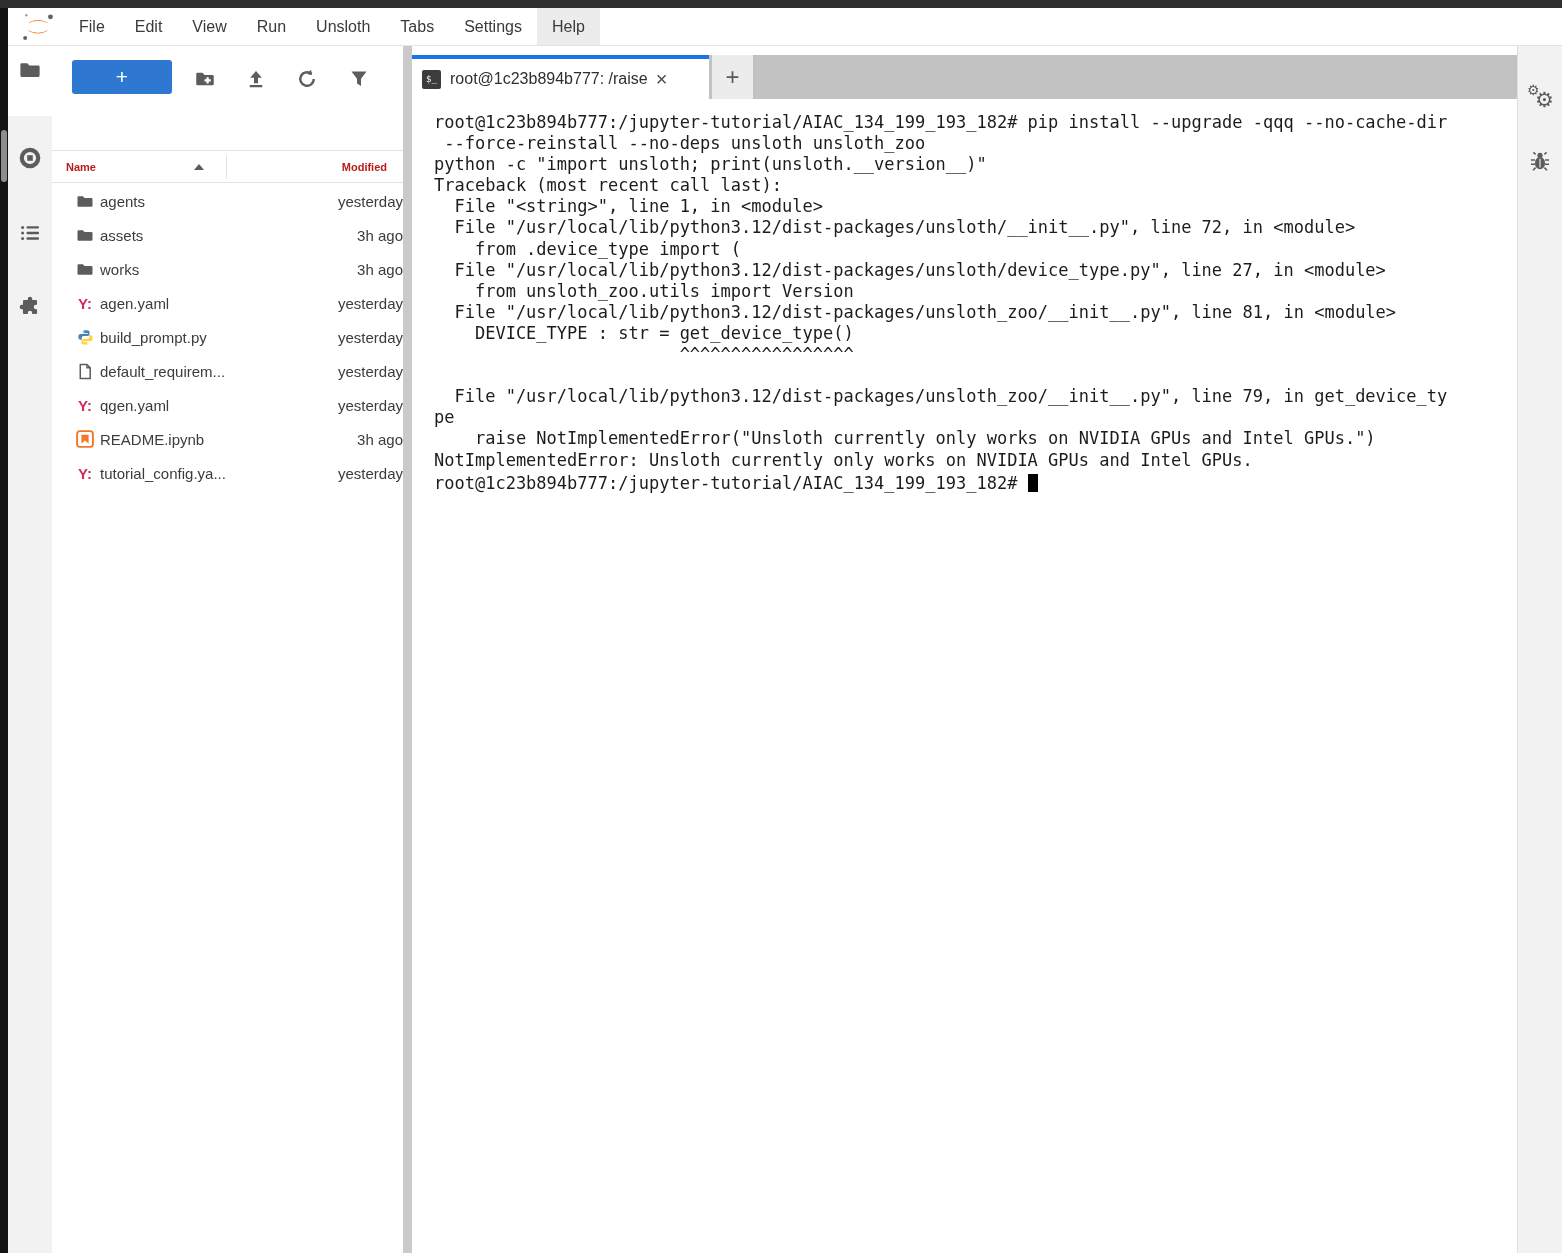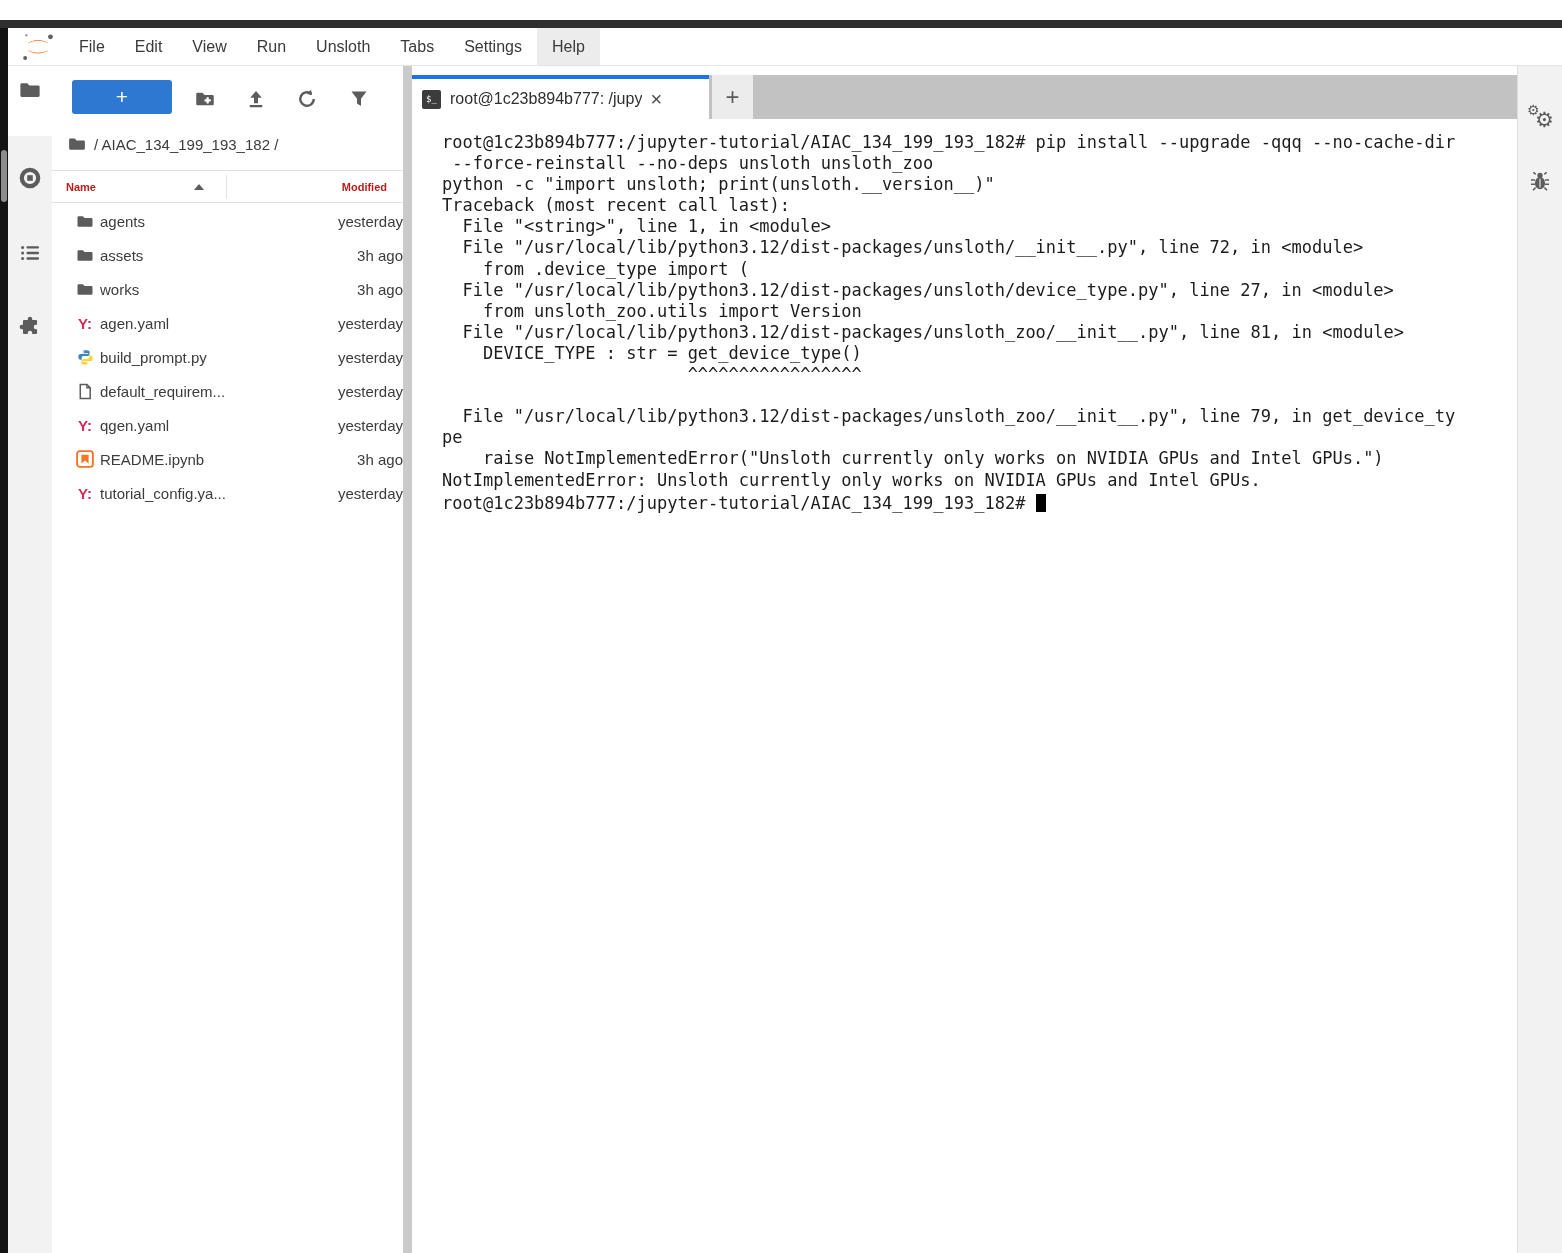--- a/index.html
+++ b/index.html
@@ -1,18 +1,18 @@
 <!DOCTYPE html>
 <html><head>
 <meta charset="utf-8">
 <style>
   * { margin:0; padding:0; box-sizing:border-box; }
   html,body { width:1562px; height:1253px; overflow:hidden; background:#fff;
               font-family:"Liberation Sans", sans-serif; }
-  .abs { position:absolute;margin-top:20px; }
+  .abs { position:absolute; }
 
   
   #top-strip  { left:0; top:0; width:1562px; height:8px; background:#2f2f2f; }
   #left-strip { left:0; top:8px; width:8px; height:1245px; background:#131313; }
   #left-strip .thumb { position:absolute; left:1px; top:122px; width:6px; height:52px;
                        background:#8d8d8d; border-radius:3px; }
 
   
   #menubar { left:8px; top:8px; width:1554px; height:38px; background:#fff;
              border-bottom:1px solid #e4e4e4; display:flex; align-items:stretch; }
@@ -73,21 +73,21 @@
   #tabbar { position:absolute; left:0; top:9px; width:1105px; height:44px; background:#c2c2c2; }
   #terminal-tab { position:absolute; left:0; top:0; width:297px; height:44px; background:#fff;
                   border-top:4px solid #1a73e8; display:flex; align-items:center; padding:0 10px; }
   #terminal-tab .tab-icon { width:19px; height:19px; background:#3c3c3c; border-radius:2px;
                             color:#fff; font-family:"DejaVu Sans Mono", monospace; font-size:9px;
                             display:flex; align-items:center; justify-content:center; margin-right:9px; flex:none; }
   #terminal-tab .tab-label { font-size:16px; color:#2f2f2f; white-space:nowrap; overflow:hidden; }
   #terminal-tab .tab-close { margin-left:8px; font-size:20px; color:#4a4a4a; line-height:1; cursor:pointer; }
   #new-tab-btn { position:absolute; left:300px; top:0; width:41px; height:44px; background:#ececec;
                  border:none; font-size:24px; font-weight:300; color:#5a5a5a; cursor:pointer; }
-  #terminal-output { position:absolute; left:30px; top:66px; width:1080px;
+  #terminal-output { position:absolute; left:22px; top:66px; width:1080px;
                      font-family:"DejaVu Sans Mono", monospace; font-size:17px; line-height:21.1px;
                      color:#1c1c1c; white-space:pre; }
   #terminal-output .cursor { display:inline-block; width:10px; height:18px; background:#000;
                              transform:translateY(3px); }
 
   
   #right-bar { right:0; top:46px; width:45px; height:1207px; background:#f2f2f2;
                border-left:1px solid #dedede; }
   #gear-icon { position:absolute; left:9px; top:36px; width:28px; height:28px; color:#5c5c5c; }
   #gear-icon .g1 { position:absolute; left:0; top:0; font-size:14px; }
@@ -173,28 +173,20 @@
           <path d="M11.2 0.6 L12 4.8 L8 4 Z" fill="currentColor"></path>
         </svg>
     </span>
     <span class="fb-tool" id="tool-filter">
       <svg viewBox="0 0 16 16">
           <path d="M2 2 H14 L9.6 7.8 V13.6 L6.4 11.6 V7.8 Z" fill="currentColor"></path>
         </svg>
     </span>
   </div>
 
-  <div id="breadcrumb">
-    <span class="crumb-folder">
-      <svg viewBox="0 0 16 14">
-          <path d="M1 3 Q1 2 2 2 H6 L7.6 3.8 H14 Q15 3.8 15 4.8 V11 Q15 12 14 12 H2 Q1 12 1 11 Z" fill="currentColor"></path>
-        </svg>
-    </span>
-    <span>/ AIAC_134_199_193_182 /</span>
-  </div>
 
   <div id="list-header">
     <span id="col-name">Name</span>
     <span id="sort-arrow"></span>
     <span id="col-sep"></span>
     <span id="col-modified">Modified</span>
   </div>
 
   <div id="file-list">
   <div class="frow">
@@ -311,21 +303,21 @@
 
 </div>
 </div>
 
 <div id="divider" class="abs"></div>
 
 <div id="main-area" class="abs">
   <div id="tabbar">
     <div id="terminal-tab">
       <span class="tab-icon">$_</span>
-      <span class="tab-label">root@1c23b894b777: /jupy</span>
+      <span class="tab-label">root@1c23b894b777: /raise</span>
       <span class="tab-close">×</span>
     </div>
     <button id="new-tab-btn">+</button>
   </div>
   <pre id="terminal-output">root@1c23b894b777:/jupyter-tutorial/AIAC_134_199_193_182# pip install --upgrade -qqq --no-cache-dir
  --force-reinstall --no-deps unsloth unsloth_zoo
 python -c "import unsloth; print(unsloth.__version__)"
 Traceback (most recent call last):
   File "&lt;string&gt;", line 1, in &lt;module&gt;
   File "/usr/local/lib/python3.12/dist-packages/unsloth/__init__.py", line 72, in &lt;module&gt;

